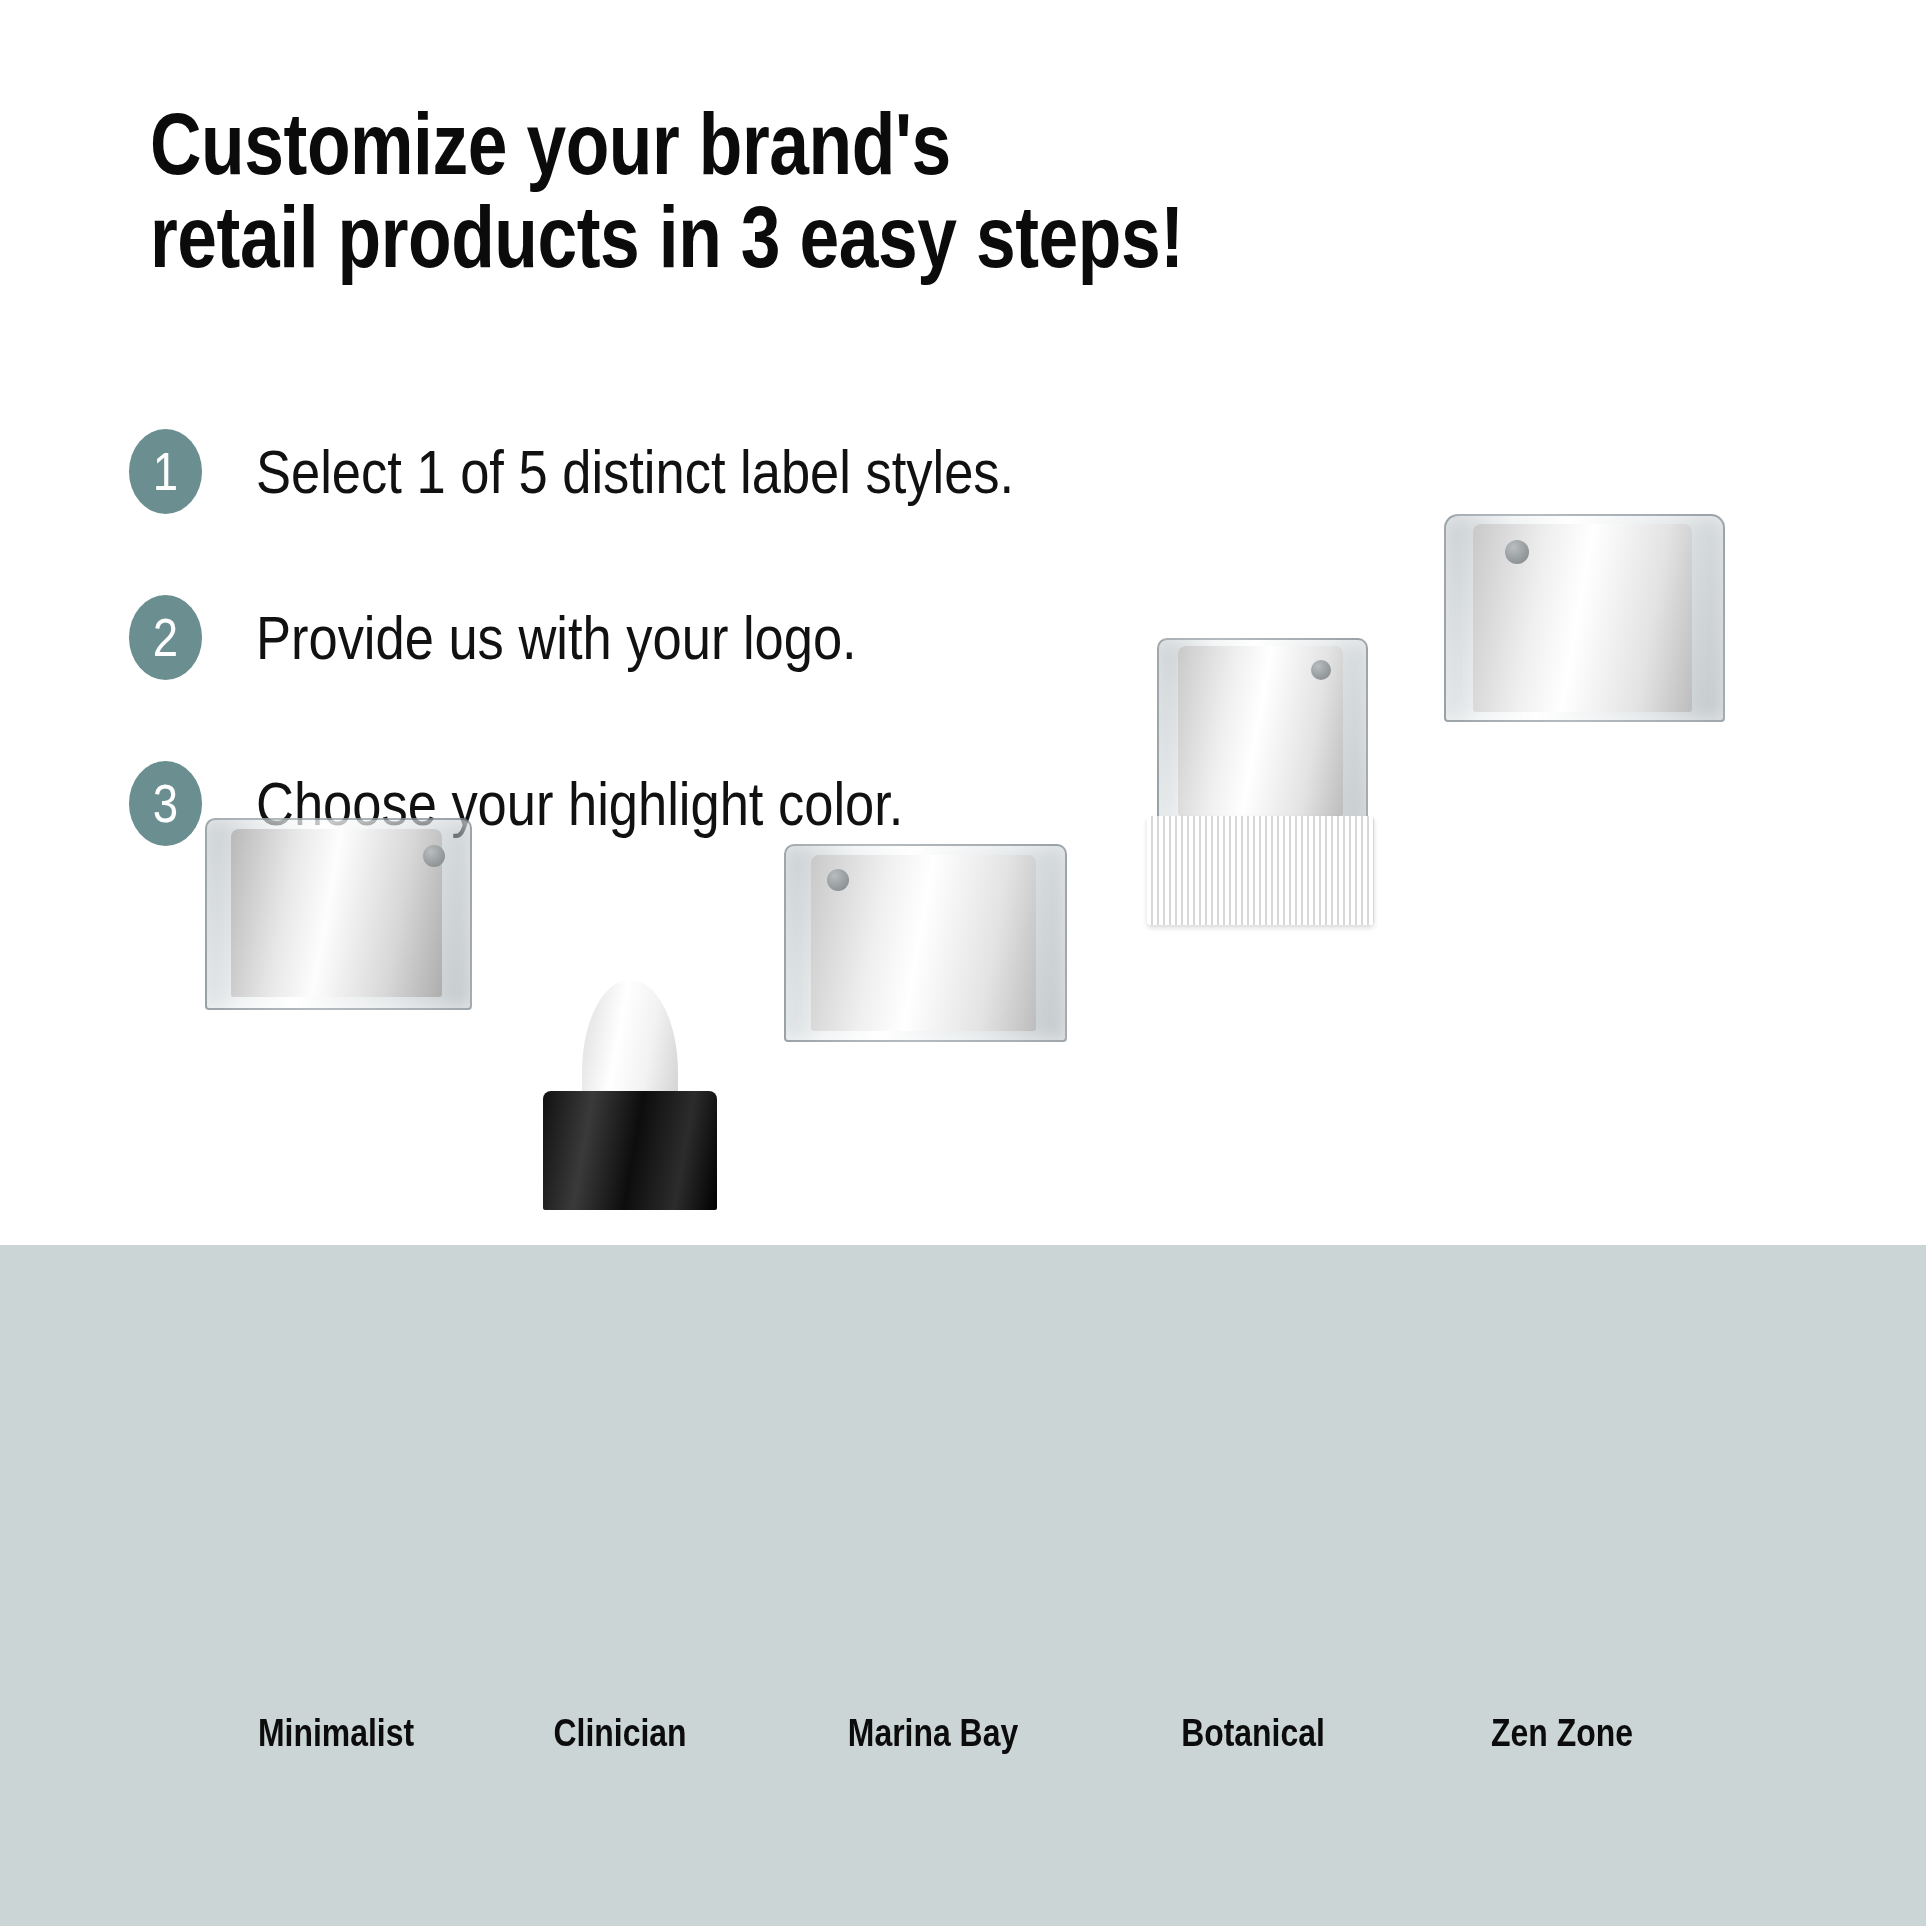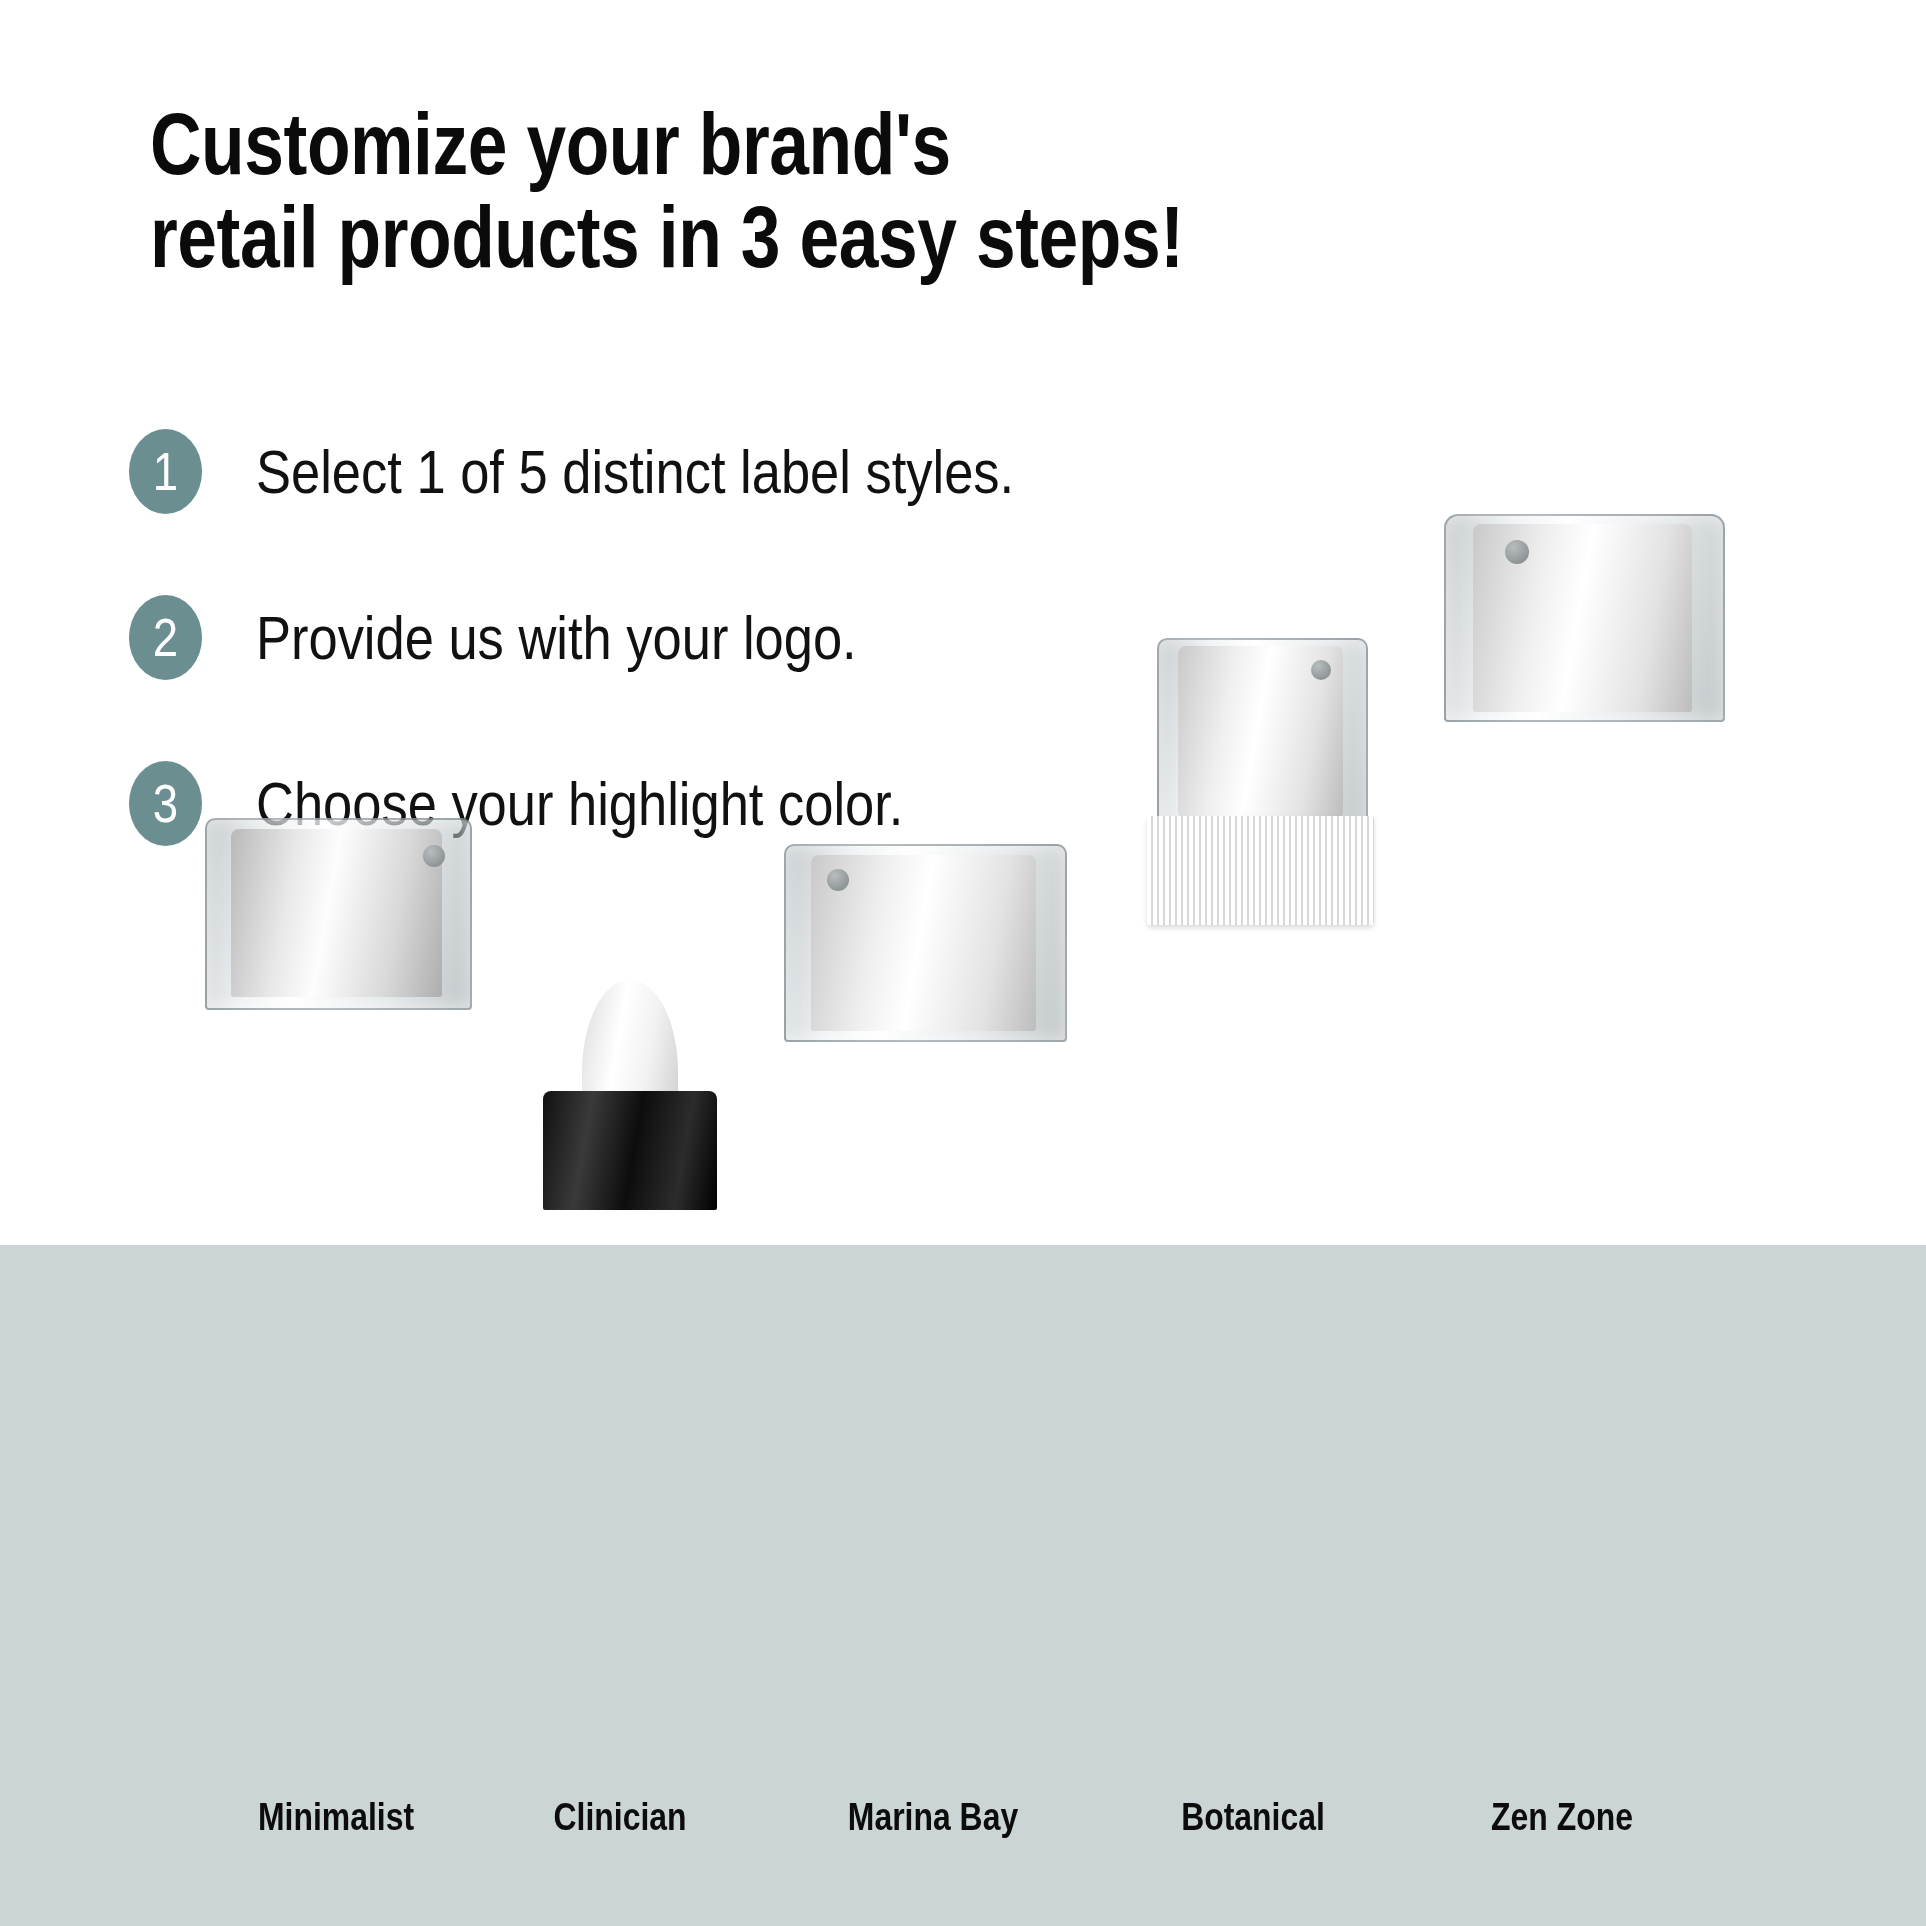--- a/index.html
+++ b/index.html
@@ -120,21 +120,21 @@
 
   
   #p-zen{left:1438px;width:289px;height:939px;}
   #p-zen .body{border-radius:26px 26px 20px 20px;
     background:linear-gradient(100deg,#ddd9da 0%,#f3eff0 16%,#ffffff 40%,#fbf8f9 62%,#e9e5e6 84%,#cbc6c8 100%);}
   #p-zen .overcap{top:-329px;height:204px;left:2%;width:96%;border-radius:14px 14px 4px 4px;}
   #p-zen .pumpblock{top:-319px;height:188px;left:12%;width:76%;}
   #p-zen .nozzle{width:24px;height:24px;left:67px;top:-303px;}
 
   
-  .captions{position:absolute;left:0;top:1796px;width:1538px;height:89px;}
+  .captions{position:absolute;left:0;top:1712px;width:1538px;height:89px;}
   .caption{
     position:absolute;text-align:center;font-size:38px;font-weight:700;color:#0c0c0c;
     transform:scaleX(0.84);
   }
 </style>
 </head>
 <body>
 
 <div id="stage">
 

